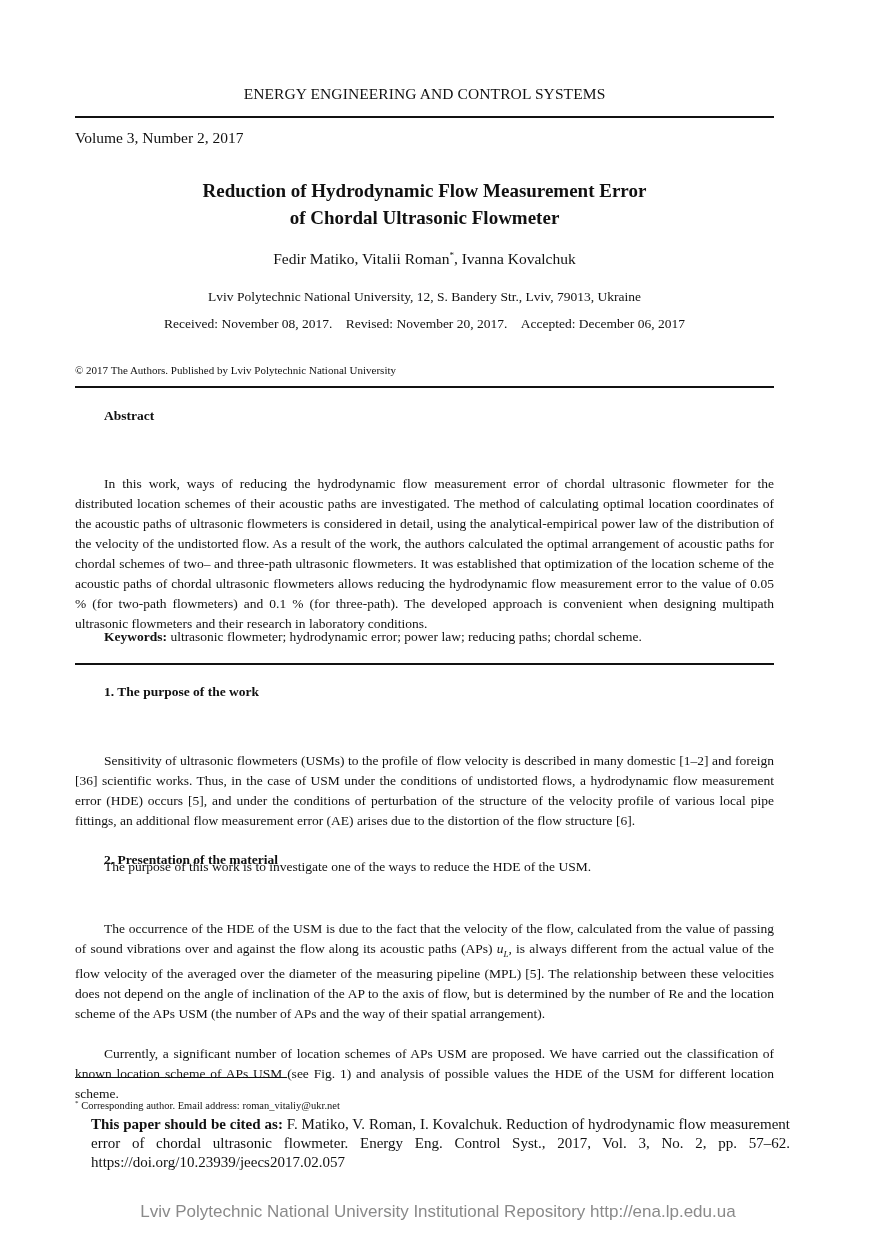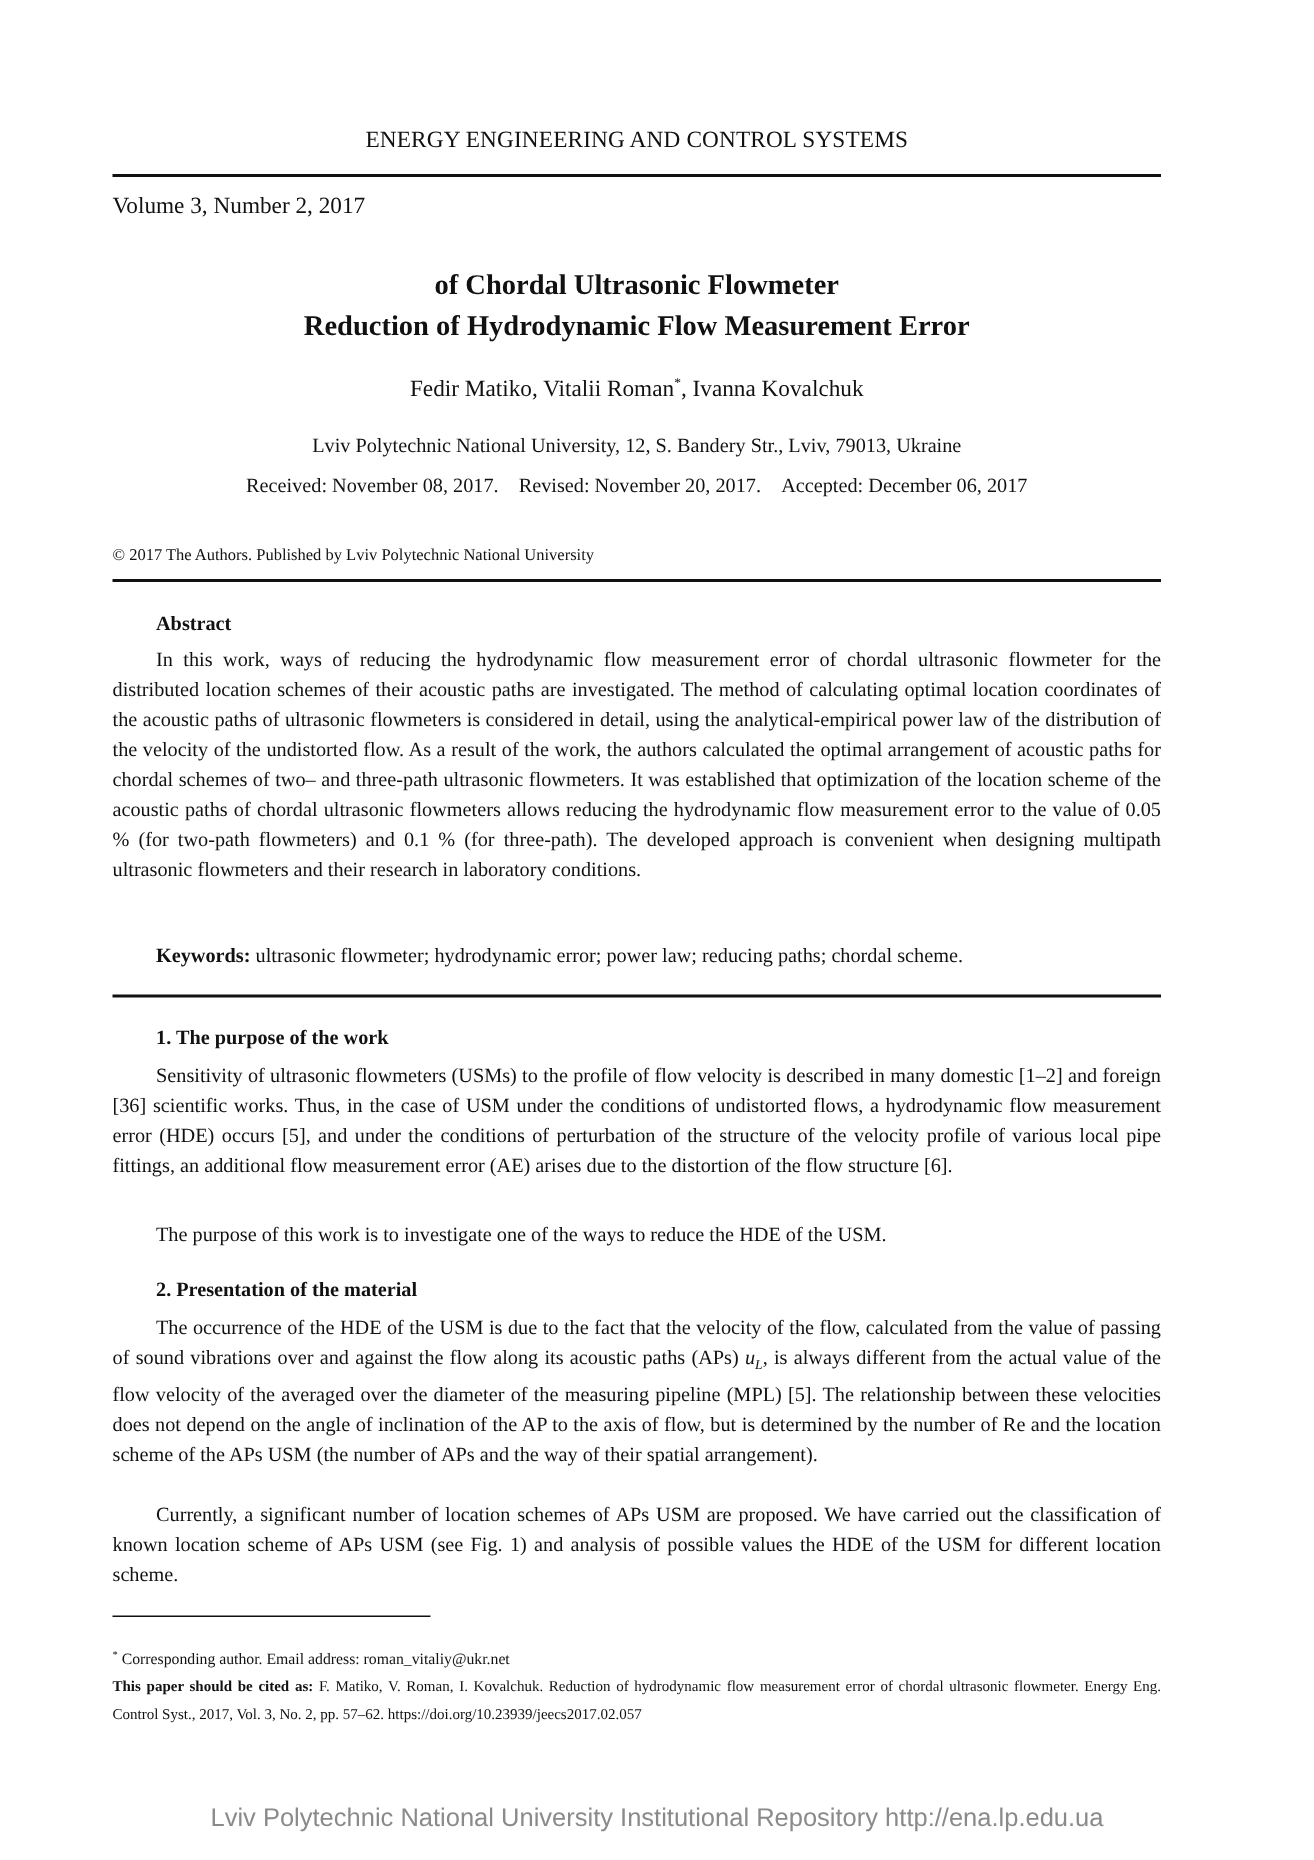--- a/index.html
+++ b/index.html
@@ -9,42 +9,42 @@
     .rule-thick { position: absolute; left: 0; width: 699px; height: 2px; background: #111; }
     .volume { position: absolute; top: 129px; left: 0; font-size: 15.5px; }
     .title { position: absolute; top: 177px; left: 0; width: 699px; text-align: center; font-weight: bold; font-size: 19px; line-height: 27px; }
     .authors { position: absolute; top: 250px; left: 0; width: 699px; text-align: center; font-size: 15.5px; }
     .authors sup { font-size: 9px; vertical-align: 6px; }
     .affil { position: absolute; top: 289px; left: 0; width: 699px; text-align: center; font-size: 13.5px; }
     .dates { position: absolute; top: 316px; left: 0; width: 699px; text-align: center; font-size: 13.5px; word-spacing: 0; }
     .dates span { margin: 0 5px; }
     .copyright { position: absolute; top: 364px; left: 0; font-size: 11px; }
     .sec-title { position: absolute; left: 29px; font-weight: bold; font-size: 13.5px; }
-    .para { position: absolute; left: 0; width: 699px; font-size: 13.5px; line-height: 20px; text-align: justify; text-indent: 29px; }
+    .para { position: absolute; left: 0; width: 699px; font-size: 13.5px; line-height: 20px; text-align: justify; text-indent: 29px; margin-top: 44px; }
     .kw { position: absolute; left: 29px; top: 629px; font-size: 13.5px; }
     .kw b { font-weight: bold; }
     .footrule { position: absolute; top: 1077px; left: 0; width: 212px; height: 1px; background: #111; }
     .footnote { position: absolute; top: 1086px; left: 0; font-size: 10.5px; margin-top: 13px; }
     .footnote sup { font-size: 7px; vertical-align: 4px; }
-    .cite { position: absolute; top: 1115px; left: 0; width: 699px; font-size: 10px; line-height: 19px; text-align: justify; }
+    .cite { position: absolute; top: 1115px; left: 16px; width: 699px; font-size: 15px; line-height: 19px; text-align: justify; }
     .cite b { font-weight: bold; }
     .repo { position: absolute; top: 1202px; left: 0; width: 876px; text-align: center; font-family: "Liberation Sans", sans-serif; font-size: 17px; color: #8a8a8a; }
     i.var { font-style: italic; }
   </style>
 </head>
 <body>
 
 <div class="page">
   <div class="journal">ENERGY ENGINEERING AND CONTROL SYSTEMS</div>
   <div class="rule-thick" style="top:116px"></div>
   <div class="volume">Volume 3, Number 2, 2017</div>
 
   <div class="title">
+    <div>Reduction of Hydrodynamic Flow Measurement Error</div>
     <div>of Chordal Ultrasonic Flowmeter</div>
-    <div>Reduction of Hydrodynamic Flow Measurement Error</div>
   </div>
 
   <div class="authors">
     <span>Fedir Matiko, Vitalii Roman</span><sup>*</sup><span>, Ivanna Kovalchuk</span>
   </div>
 
   <div class="affil">Lviv Polytechnic National University, 12, S. Bandery Str., Lviv, 79013, Ukraine</div>
 
   <div class="dates">
     <span>Received: November 08, 2017.</span>

